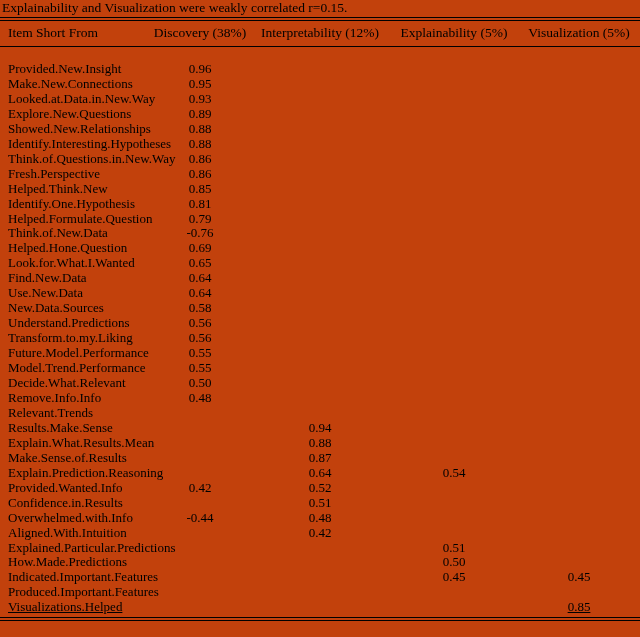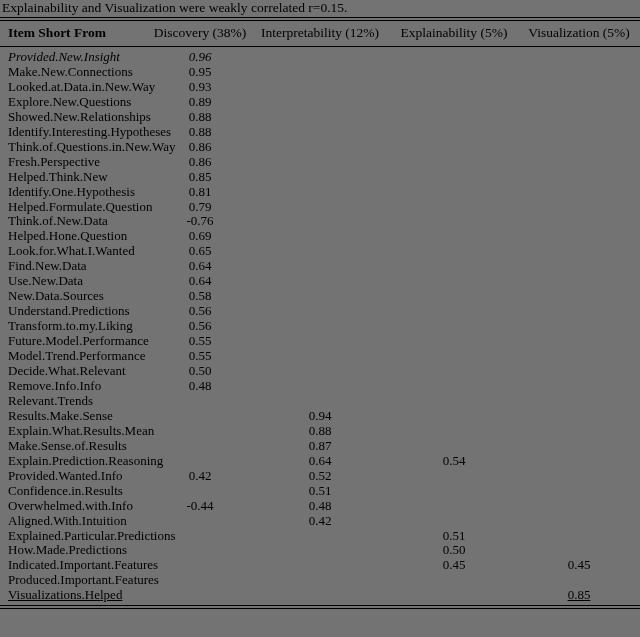--- a/index.html
+++ b/index.html
@@ -6,21 +6,21 @@
     margin: 0;
     padding: 0;
     background: #ffffff;
     color: #000000;
     font-family: "Liberation Serif", "DejaVu Serif", serif;
   }
   .page {
     position: relative;
     width: 640px;
     height: 637px;
-    background: #737373;
+    background: #c2410c;
     overflow: hidden;
   }
   .caption {
     font-size: 13.5px;
     line-height: 16px;
     padding: 0 0 1px 2px;
     white-space: nowrap;
   }
   table.corr {
     width: 640px;
@@ -37,38 +37,38 @@
   thead th {
     font-size: 13.5px;
     font-weight: normal;
     padding: 4px 0 5px 0;
     border-bottom: 1.4px solid #000000;
     text-align: center;
     white-space: nowrap;
     overflow: visible;
   }
   thead th.c0 {
-    font-weight: bold;
+    font-weight: normal;
     text-align: left;
     padding-left: 8px;
   }
   tbody td {
     font-size: 13px;
     line-height: 14.95px;
     height: 14.95px;
     padding: 0;
     white-space: nowrap;
     overflow: visible;
     text-align: center;
   }
   tbody td.c0 {
     text-align: left;
     padding-left: 8px;
   }
-  tbody tr:first-child td { padding-top: 3px; font-style: italic; }
+  tbody tr:first-child td { padding-top: 15px; }
   tbody tr:last-child td { padding-bottom: 2px; text-decoration: underline; }
 </style>
 </head>
 <body>
 
 <div class="page">
   <div class="caption">Explainability and Visualization were weakly correlated r=0.15.</div>
 
   <table class="corr">
     <colgroup>

